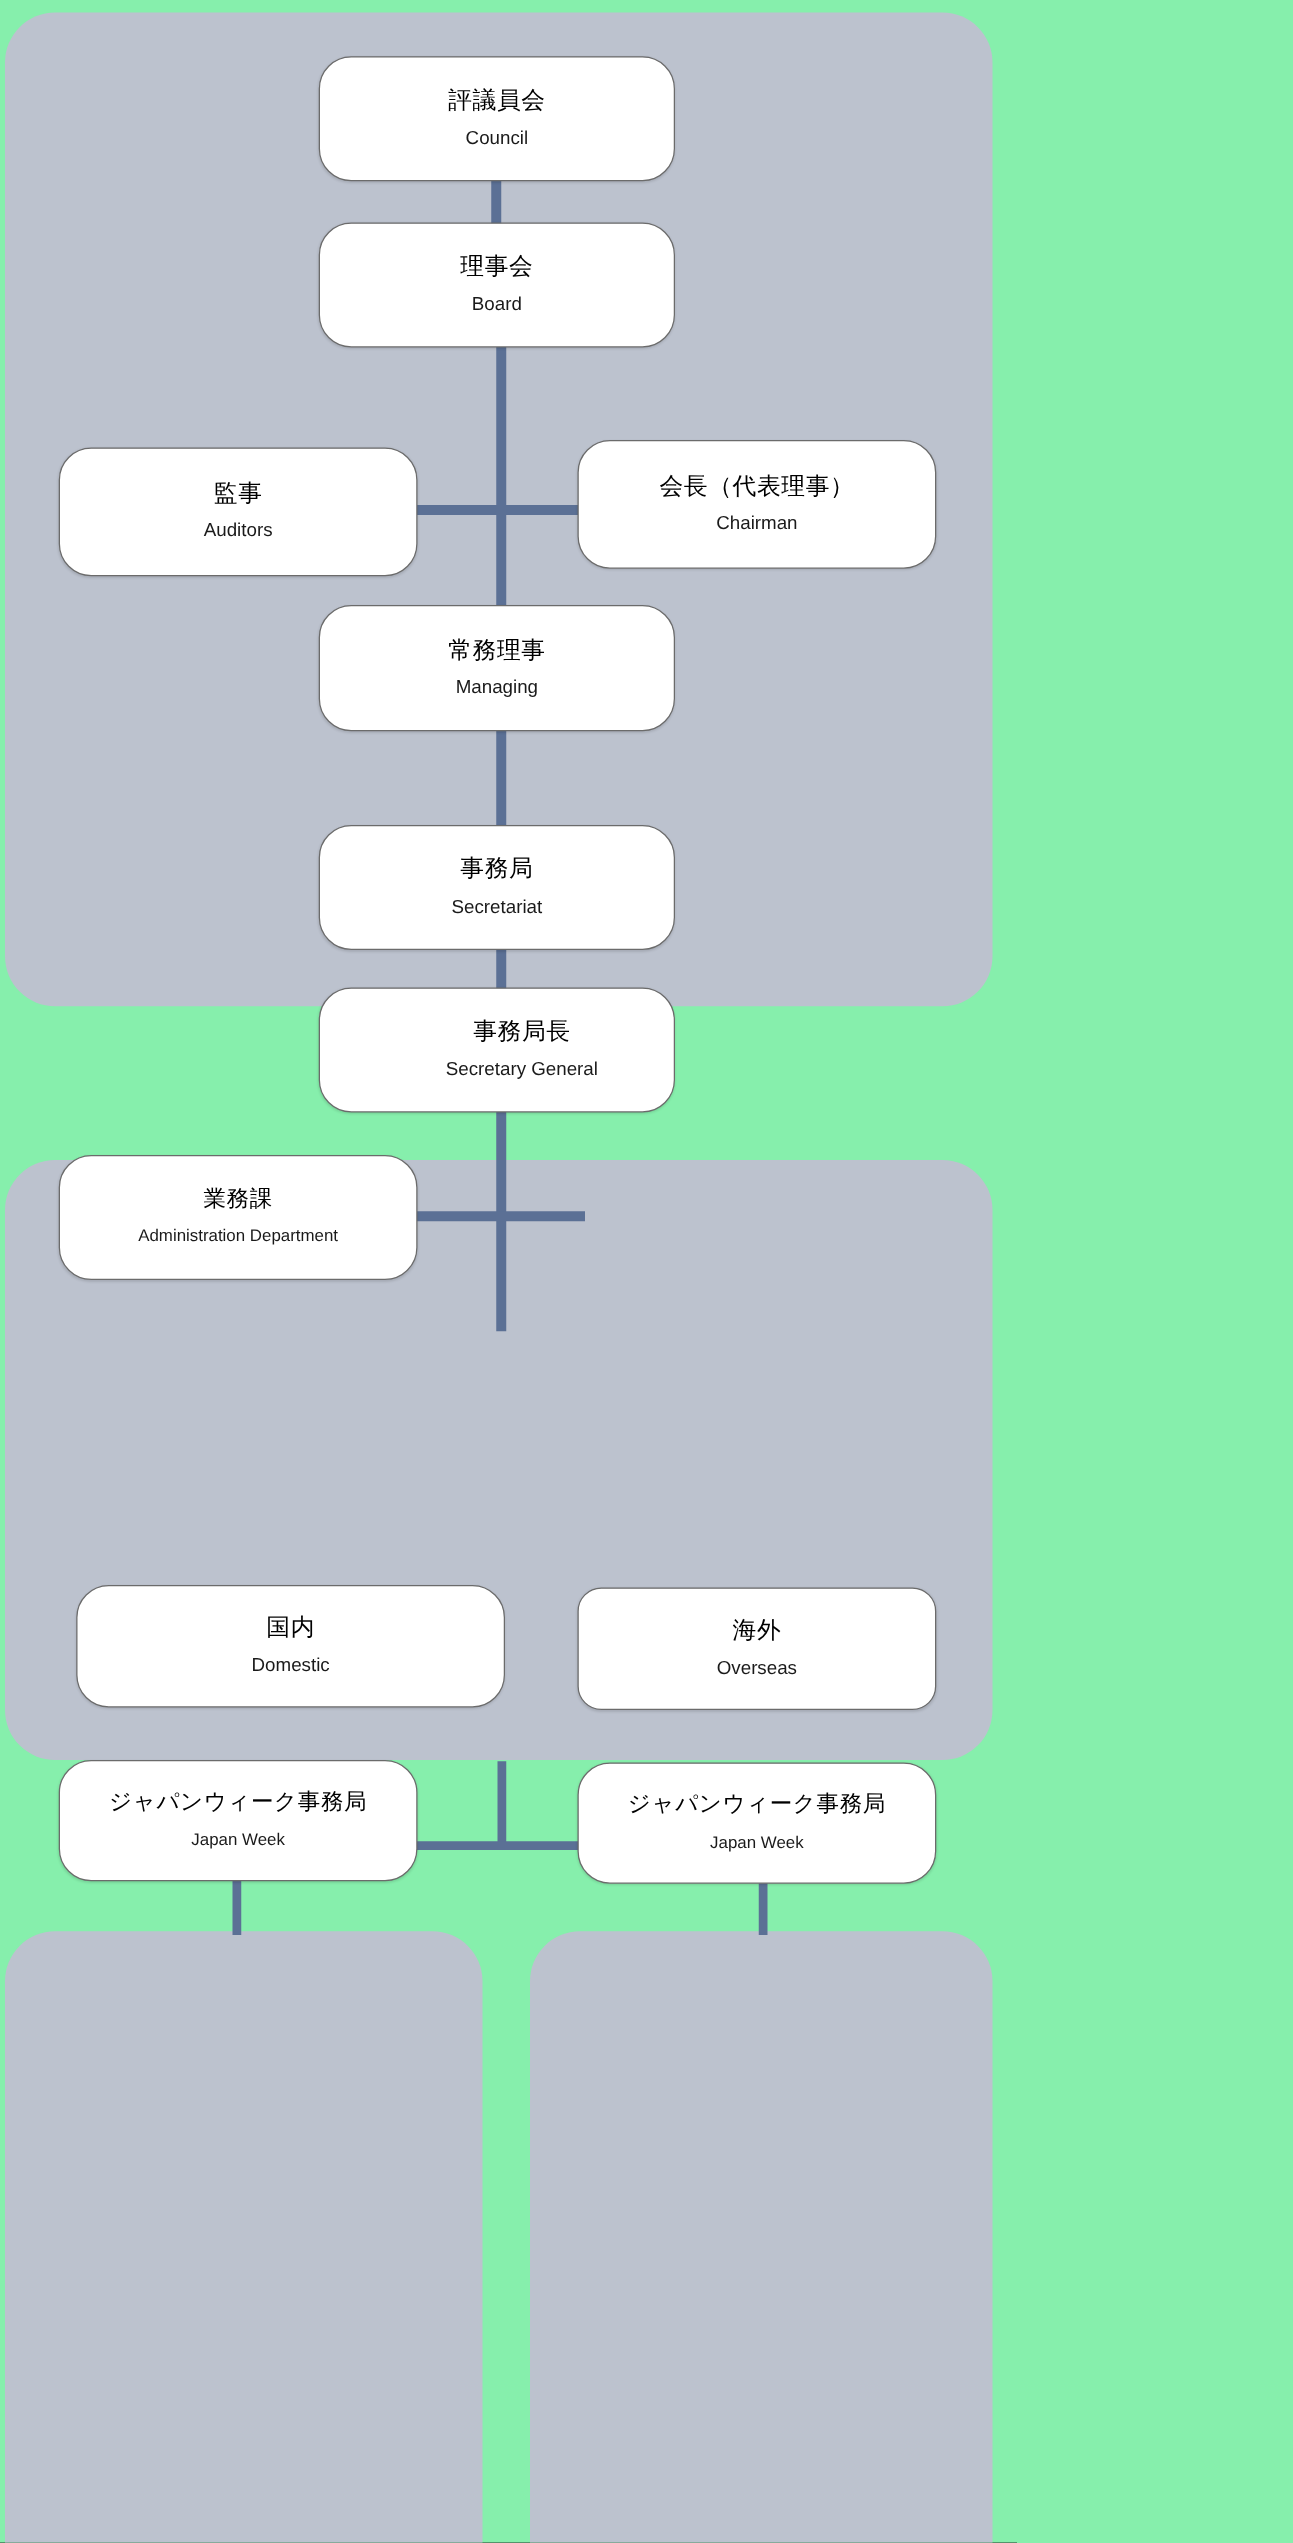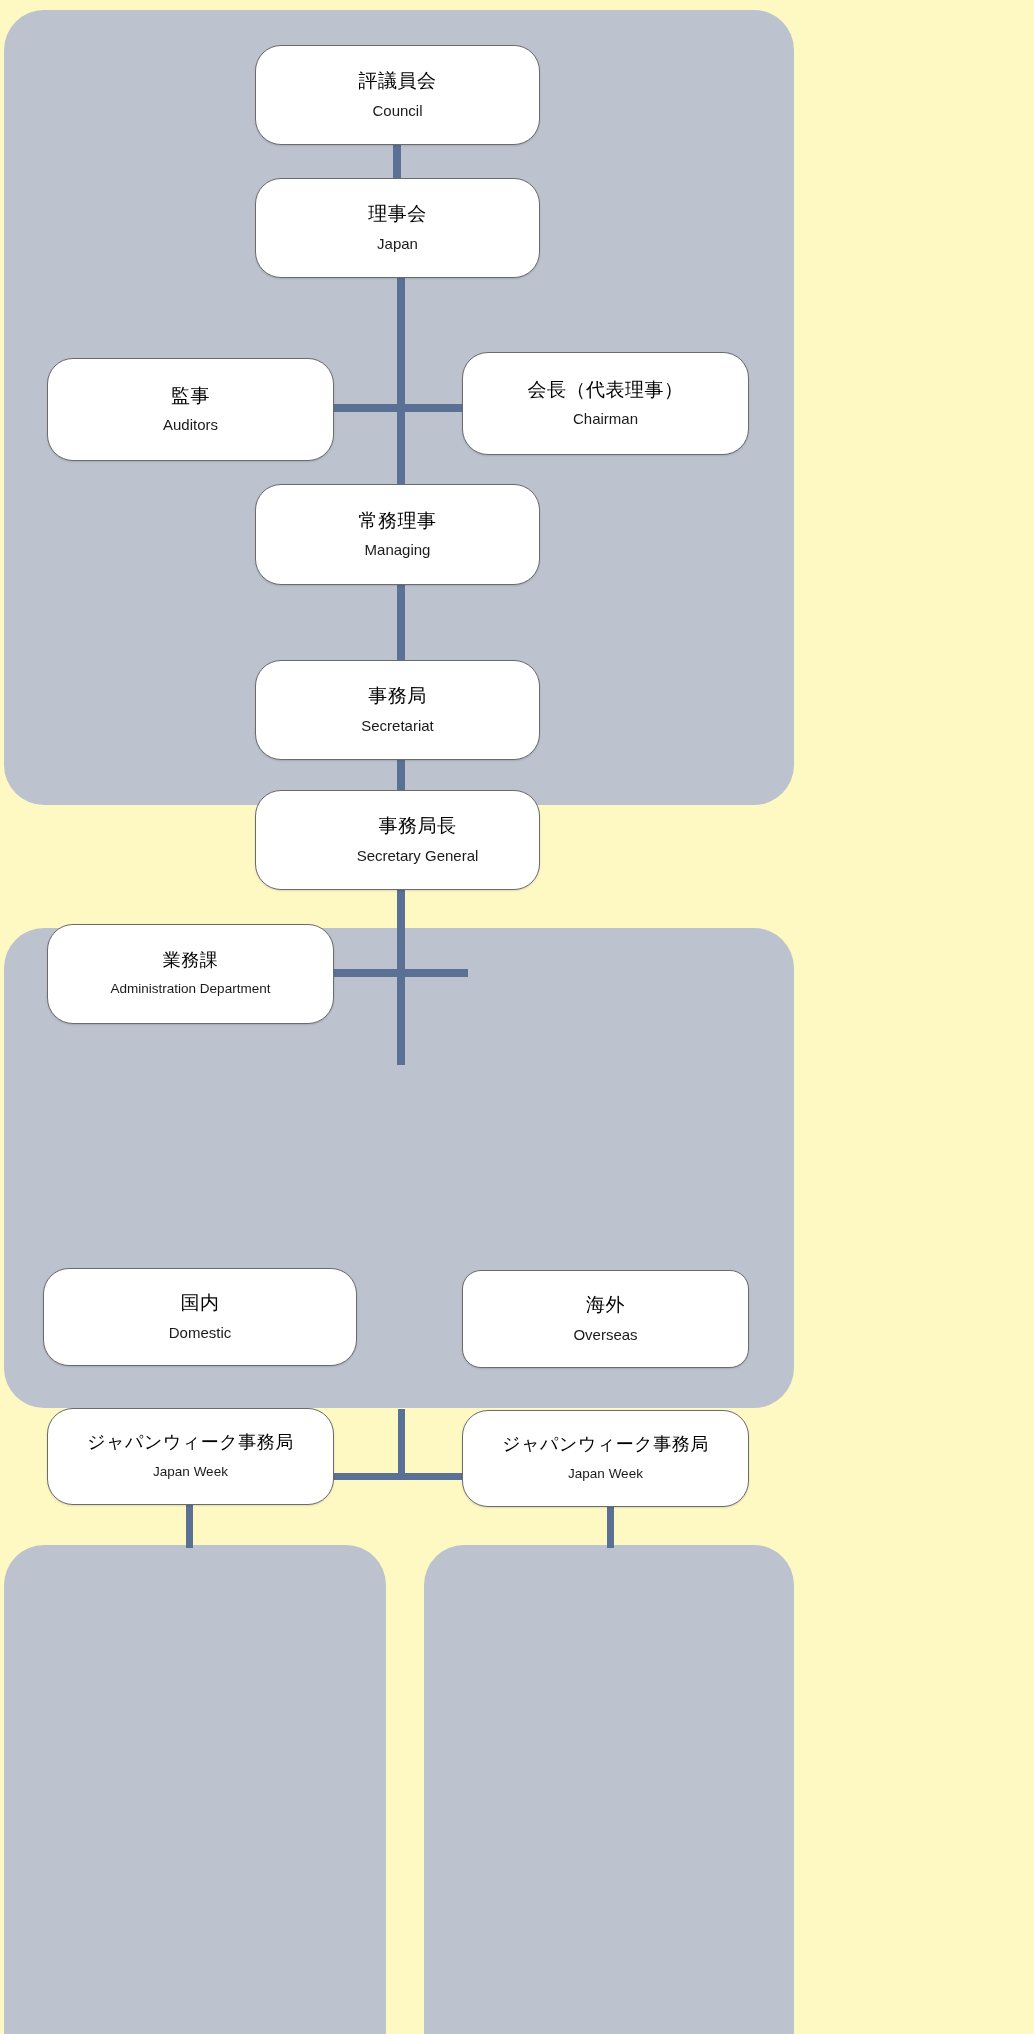--- a/index.html
+++ b/index.html
@@ -10,21 +10,21 @@
   body {
     width: 1034px;
     height: 2034px;
     font-family: "Liberation Sans", "DejaVu Sans", sans-serif;
     overflow: hidden;
   }
   #stage {
     position: relative;
     width: 1034px;
     height: 2034px;
-    background: #fef9c3;
+    background: #86efac;
   }
 
   
   .panel {
     position: absolute;
     background: #bcc2ce;
     border-radius: 40px;
   }
   .panel.p1 { left: 4px;   top: 10px;   width: 790px;  height: 795px; }
   .panel.p2 { left: 4px;   top: 928px;  width: 790px;  height: 480px; }
@@ -100,21 +100,21 @@
 
   <div class="line" style="left:607px; top:1473px; width:7px; height:75px;"></div>
 
   <div class="node" style="left:255px; top:45px; width:285px; height:100px;">
     <span class="jp">評議員会</span>
     <span class="en">Council</span>
   </div>
 
   <div class="node" style="left:255px; top:178px; width:285px; height:100px;">
     <span class="jp">理事会</span>
-    <span class="en">Japan</span>
+    <span class="en">Board</span>
   </div>
 
   <div class="node" style="left:47px; top:358px; width:287px; height:103px;">
     <span class="jp">監事</span>
     <span class="en">Auditors</span>
   </div>
 
   <div class="node" style="left:462px; top:352px; width:287px; height:103px;">
     <span class="jp">会長（代表理事）</span>
     <span class="en">Chairman</span>
@@ -134,21 +134,21 @@
     <span class="jp">事務局長</span>
     <span class="en">Secretary General</span>
   </div>
 
   <div class="node small" style="left:47px; top:924px; width:287px; height:100px;">
     <span class="jp">業務課</span>
     <span class="en">Administration Department</span>
   </div>
 
 
-  <div class="node" style="left:43px; top:1268px; width:314px; height:98px;">
+  <div class="node" style="left:61px; top:1268px; width:343px; height:98px;">
     <span class="jp">国内</span>
     <span class="en">Domestic</span>
   </div>
 
   <div class="node small" style="left:47px; top:1408px; width:287px; height:97px;">
     <span class="jp">ジャパンウィーク事務局</span>
     <span class="en">Japan Week</span>
   </div>
 
   <div class="node" style="left:462px; top:1270px; width:287px; height:98px;border-radius:19px;">

